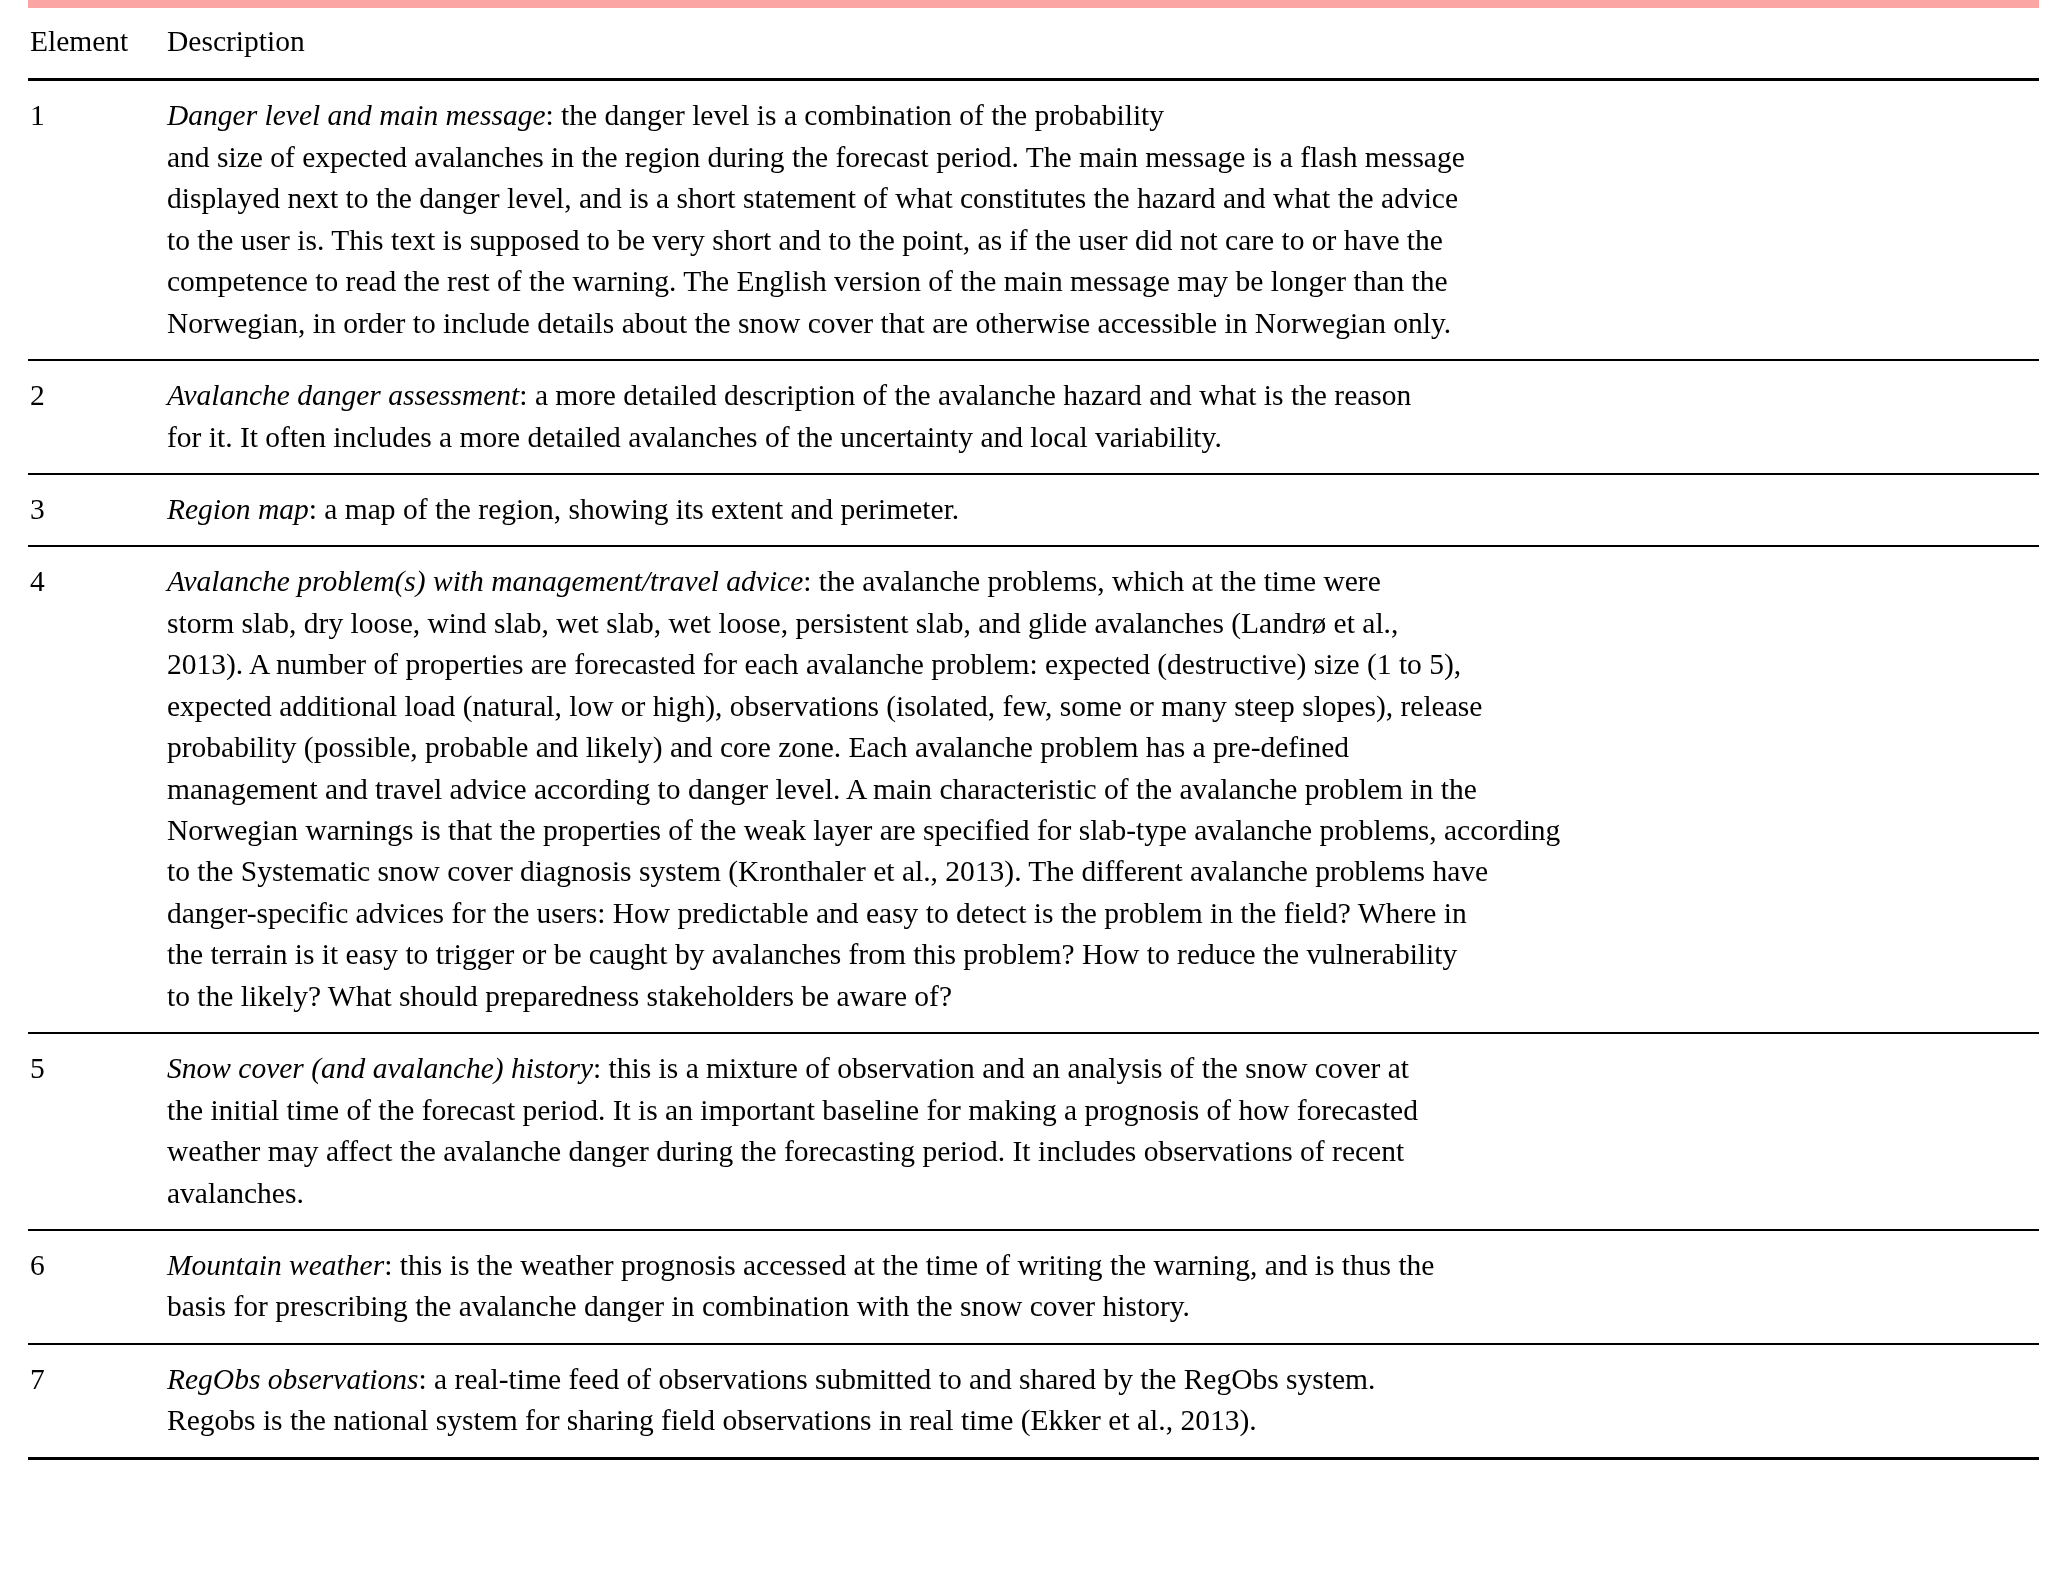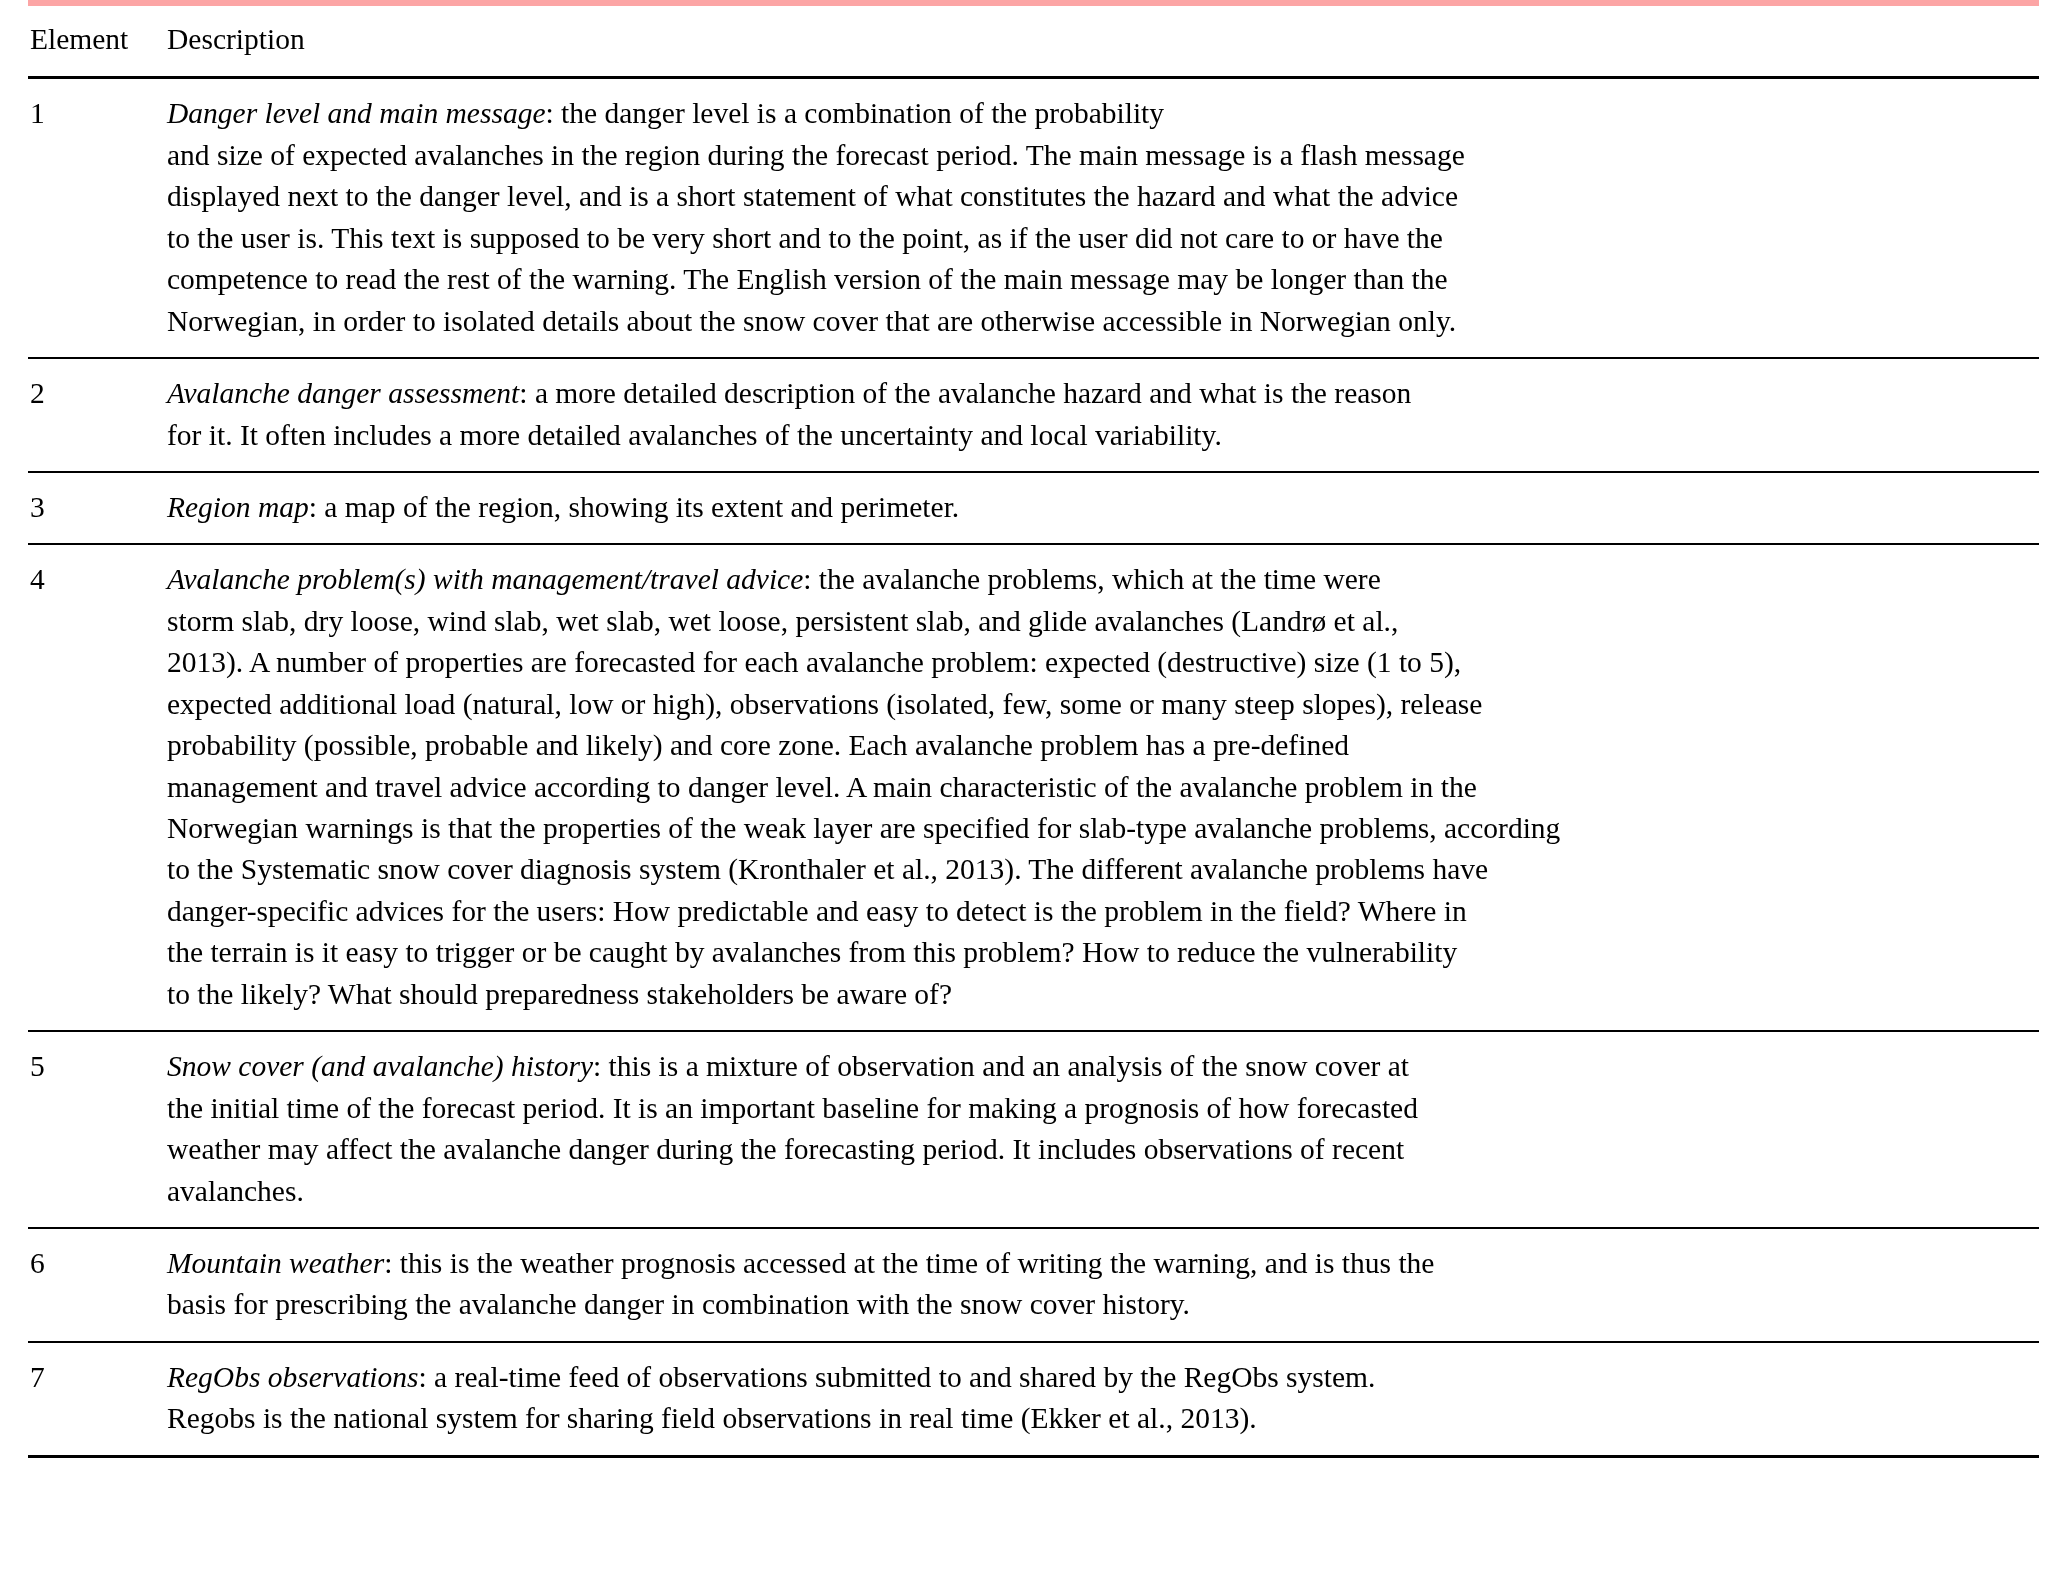--- a/index.html
+++ b/index.html
@@ -26,21 +26,21 @@
   table.element-table {
     width: 100%;
     border-collapse: collapse;
     table-layout: fixed;
     font-size: 29.5px;
     line-height: 1.405;
   }
 
   
   table.element-table {
-    border-top: 6px solid #fca5a5;
+    border-top: 8px solid #fca5a5;
   }
 
   col.col-element { width: 137px; }
   col.col-desc { width: auto; }
 
   thead th {
     text-align: left;
     font-weight: normal;
     vertical-align: top;
     padding: 13px 0 16px 0;
@@ -91,21 +91,21 @@
     </thead>
     <tbody id="table-body">
         <tr>
           <td class="cell-element">1</td>
           <td class="cell-desc">
             <span class="desc-line"><span class="term">Danger level and main message</span><span>: the danger level is a combination of the probability</span></span>
             <span class="desc-line"><span>and size of expected avalanches in the region during the forecast period. The main message is a flash message</span></span>
             <span class="desc-line"><span>displayed next to the danger level, and is a short statement of what constitutes the hazard and what the advice</span></span>
             <span class="desc-line"><span>to the user is. This text is supposed to be very short and to the point, as if the user did not care to or have the</span></span>
             <span class="desc-line"><span>competence to read the rest of the warning. The English version of the main message may be longer than the</span></span>
-            <span class="desc-line"><span>Norwegian, in order to isolated details about the snow cover that are otherwise accessible in Norwegian only.</span></span>
+            <span class="desc-line"><span>Norwegian, in order to include details about the snow cover that are otherwise accessible in Norwegian only.</span></span>
           </td>
         </tr>
         <tr>
           <td class="cell-element">2</td>
           <td class="cell-desc">
             <span class="desc-line"><span class="term">Avalanche danger assessment</span><span>: a more detailed description of the avalanche hazard and what is the reason</span></span>
             <span class="desc-line"><span>for it. It often includes a more detailed avalanches of the uncertainty and local variability.</span></span>
           </td>
         </tr>
         <tr>

